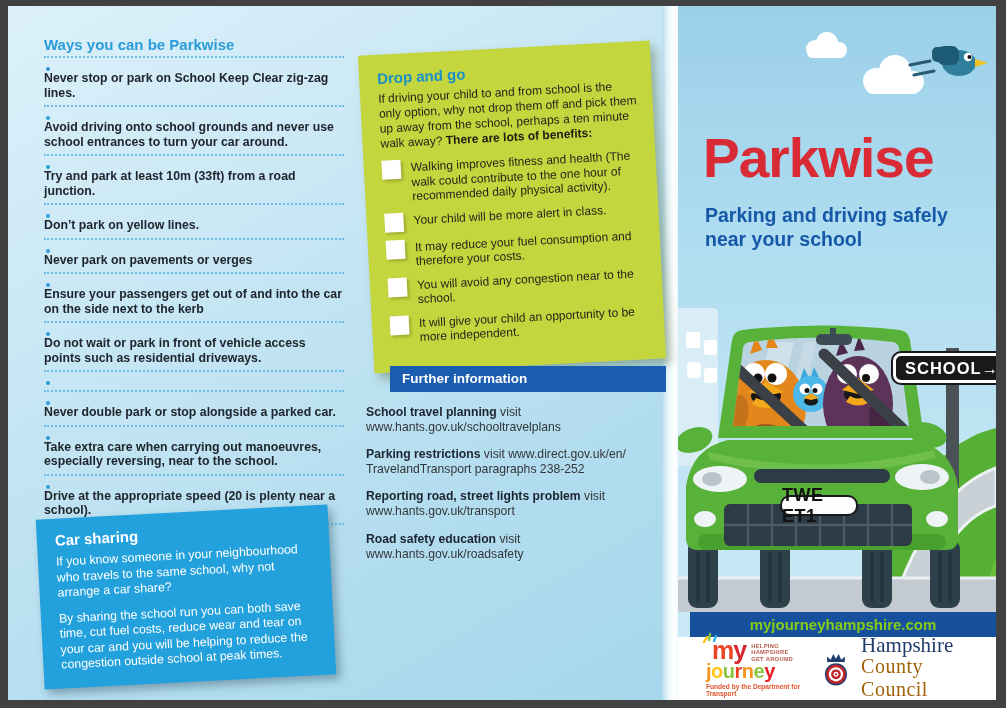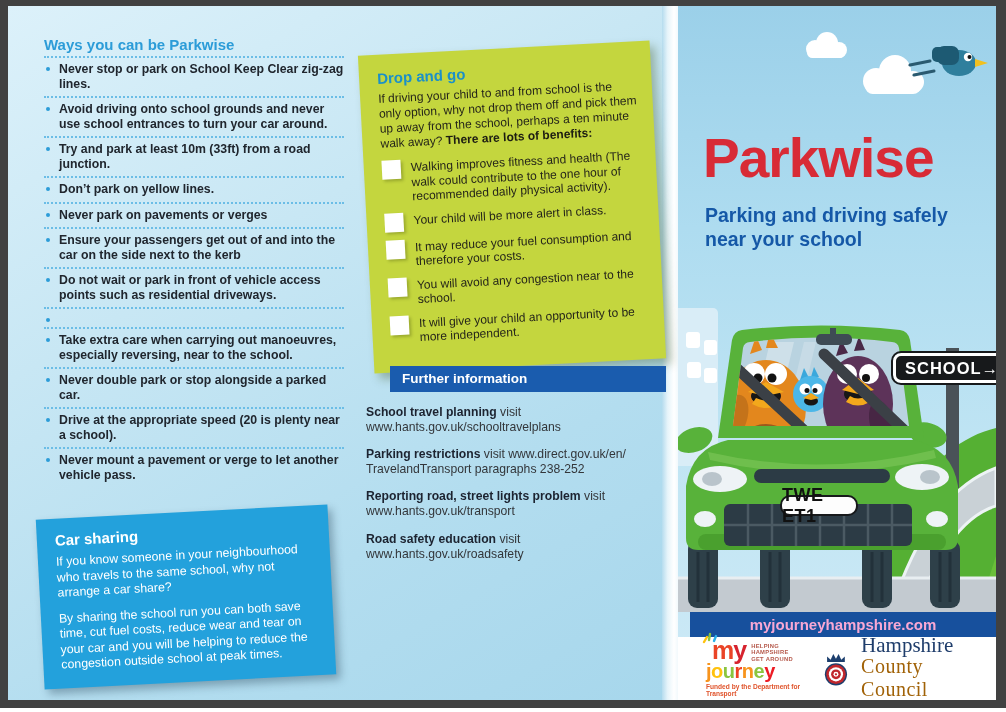--- a/index.html
+++ b/index.html
@@ -10,21 +10,21 @@
   .spread{display:flex;width:654px;flex:none;background:linear-gradient(150deg,#dcf1fa 0%,#c8e7f4 35%,#b3ddef 70%,#a7d7ec 100%);}
   .panel-left{position:relative;width:350px;flex:none;}
   .panel-mid{position:relative;width:304px;flex:none;}
   .fold{width:16px;flex:none;background:linear-gradient(90deg,#b5dcee 0%,#e6f4fa 35%,#ffffff 75%,#f2f9fc 100%);}
   .panel-right{position:relative;flex:1;background:linear-gradient(180deg,#9bd0e9 0%,#aedcf0 32%,#c3e6f4 70%,#cde9f6 100%);overflow:hidden;}
 
   
   .ways{position:absolute;left:36px;top:30px;width:300px;}
   .ways-h{color:#2c9cd8;font-size:15px;font-weight:bold;margin:0 0 3px 0;}
   .ways ul{list-style:none;margin:0;padding:0;border-top:2px dotted #6bbde6;}
-  .ways li{display:flex;padding:4px 0 5px 0;border-bottom:2px dotted #6bbde6;}
+  .ways li{display:flex;padding:4px 0 5px 0;border-bottom:2px dotted #6bbde6;flex-direction:column;}
   .ways li:last-child{border-bottom:none;}
   .bullet{flex:none;width:4px;height:4px;border-radius:50%;background:#2c9cd8;margin:5px 9px 0 2px;}
   .ways .txt{font-size:12.3px;font-weight:bold;color:#20262e;line-height:14.5px;}
 
   
   .car-share{position:absolute;left:32px;top:506px;width:292px;box-sizing:border-box;
     background:#23a1dc;color:#fff;padding:13px 18px 15px 18px;transform:rotate(-3deg);
     box-shadow:4px 5px 9px rgba(20,50,70,.35);}
   .car-share h3{margin:0 0 6px 0;font-size:15px;}
   .car-share p{margin:0;font-size:12.3px;line-height:15.5px;}
@@ -51,21 +51,21 @@
   .cloud{position:absolute;}
   .sky-bird{position:absolute;left:228px;top:28px;}
   .title{position:absolute;left:25px;top:120px;font-size:55px;font-weight:800;color:#d82b36;letter-spacing:-1px;}
   .subtitle{position:absolute;left:27px;top:197px;font-size:19.5px;font-weight:bold;color:#1558a7;line-height:24px;}
   .scene{position:absolute;left:0;top:284px;width:318px;height:322px;}
   .sign{position:absolute;left:215px;top:347px;height:24px;background:#17191b;border:3px solid #fff;outline:2px solid #17191b;
     border-radius:8px;display:flex;align-items:center;padding:0 7px 0 9px;color:#fff;font-weight:bold;
     font-size:16.5px;letter-spacing:1px;z-index:3;}
   .plate{position:absolute;left:102px;top:489px;width:74px;height:17px;background:#fdfdfd;border:2px solid #17191b;border-radius:10px;
     display:flex;align-items:center;justify-content:center;font-size:18px;font-weight:bold;color:#111;letter-spacing:.5px;z-index:3;}
-  .webbar{position:absolute;left:12px;right:0;top:606px;height:25px;background:#17509d;color:#f9a8d4;font-weight:bold;font-size:15px;
+  .webbar{position:absolute;left:12px;right:0;top:606px;height:25px;background:#17509d;color:#84cc16;font-weight:bold;font-size:15px;
     display:flex;align-items:center;justify-content:center;z-index:4;}
   .footer{position:absolute;left:0;right:0;top:631px;bottom:0;background:#ffffff;display:flex;align-items:center;z-index:4;}
 
   
   .mj{position:relative;margin-left:28px;width:128px;}
   .mj-row{display:flex;align-items:flex-start;}
   .mj-spark{position:absolute;left:-4px;top:-8px;}
   .mj-my{font-size:25px;font-weight:800;line-height:20px;letter-spacing:-1px;margin-left:6px;}
   .mj-m{color:#ea4427;}  .mj-y{color:#d6232e;}
   .mj-tag{margin-left:5px;padding-top:3px;font-size:5.8px;font-weight:bold;color:#b5584a;line-height:6.5px;letter-spacing:.3px;}
@@ -116,25 +116,25 @@
               </li>
             <li>
                 <span class="bullet"></span>
                 <span class="txt">Do not wait or park in front of vehicle access points such as residential driveways.</span>
               </li>
             <li>
                 <span class="bullet"></span>
               </li>
             <li>
                 <span class="bullet"></span>
+                <span class="txt">Never double park or stop alongside a parked car.</span>
+              </li>
+            <li>
+                <span class="bullet"></span>
                 <span class="txt">Take extra care when carrying out manoeuvres, especially reversing, near to the school.</span>
-              </li>
-            <li>
-                <span class="bullet"></span>
-                <span class="txt">Never double park or stop alongside a parked car.</span>
               </li>
             <li>
                 <span class="bullet"></span>
                 <span class="txt">Drive at the appropriate speed (20 is plenty near a school).</span>
               </li>
             <li>
                 <span class="bullet"></span>
                 <span class="txt">Never mount a pavement or verge to let another vehicle pass.</span>
               </li>
           </ul>

